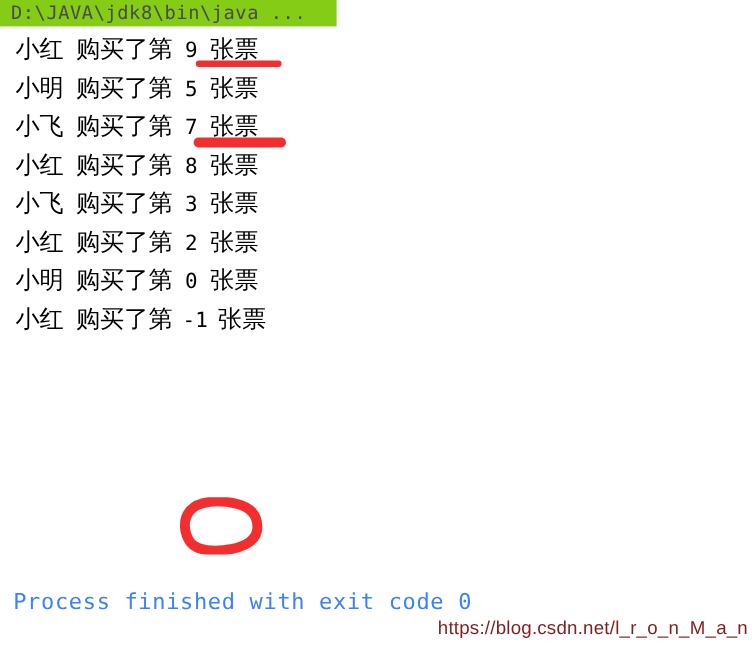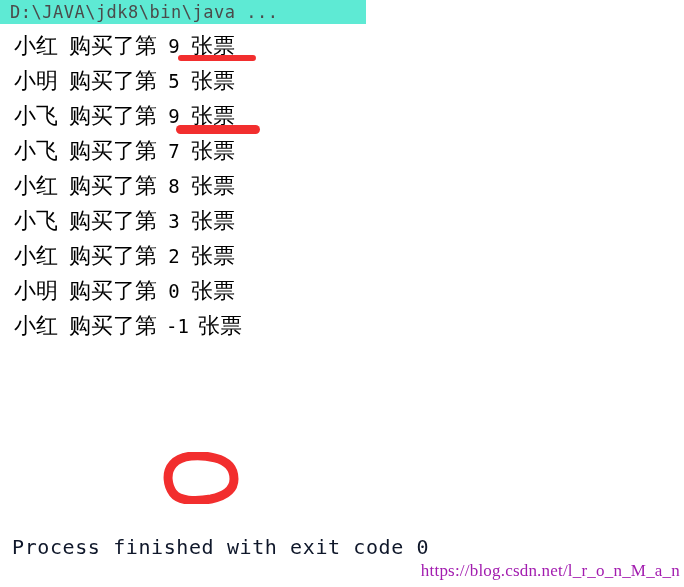--- a/index.html
+++ b/index.html
@@ -13,23 +13,23 @@
     position: relative;
     overflow: hidden;
     font-family: "Liberation Sans", "DejaVu Sans", sans-serif;
   }
 
   
   #console-command-line {
     position: absolute;
     left: 0;
     top: 0;
-    width: 366px;
+    width: 306px;
     height: 24px;
-    background: #5eead4;
+    background: #84cc16;
     box-sizing: border-box;
   }
   #console-command-line .cmd-text {
     position: absolute;
     left: 10px;
     top: 1px;
     font-family: "DejaVu Sans Mono", "Liberation Mono", monospace;
     font-size: 17px;
     line-height: 22px;
     letter-spacing: 0.5px;
@@ -111,47 +111,46 @@
 
   
   #process-finished-line {
     position: absolute;
     left: 12px;
     top: 534px;
     font-family: "DejaVu Sans Mono", "Liberation Mono", monospace;
     font-size: 20px;
     line-height: 26px;
     letter-spacing: 0.6px;
-    color: #0f172a;
+    color: #3b82f6;
     white-space: pre;
   }
 
   
   #watermark {
     position: absolute;
     right: 4px;
     top: 561px;
-    font-family: Liberation Serif, serif;
+    font-family: Liberation Sans, sans-serif;
     font-size: 17px;
-    color: #a21caf;
+    color: #7f1d1d;
     letter-spacing: 0.2px;
     white-space: nowrap;
   }
 </style>
 </head>
 <body>
 
 <div id="console-command-line">
   <span class="cmd-text">D:\JAVA\jdk8\bin\java ...</span>
 </div>
 
 <div id="output-lines">
     <div class="output-line"><span class="buyer">小红</span><span class="sp-wide"></span><span class="phrase">购买了第</span><span class="sp"></span><span class="ticket-number">9</span><span class="sp"></span><span class="suffix">张票</span></div>
     <div class="output-line"><span class="buyer">小明</span><span class="sp-wide"></span><span class="phrase">购买了第</span><span class="sp"></span><span class="ticket-number">5</span><span class="sp"></span><span class="suffix">张票</span></div>
-    <div class="output-line"><span class="buyer">小飞</span><span class="sp-wide"></span><span class="phrase">购买了第</span><span class="sp"></span><span class="ticket-number">9</span><span class="sp"></span><span class="suffix">张票</span></div>
     <div class="output-line"><span class="buyer">小飞</span><span class="sp-wide"></span><span class="phrase">购买了第</span><span class="sp"></span><span class="ticket-number">7</span><span class="sp"></span><span class="suffix">张票</span></div>
     <div class="output-line"><span class="buyer">小红</span><span class="sp-wide"></span><span class="phrase">购买了第</span><span class="sp"></span><span class="ticket-number">8</span><span class="sp"></span><span class="suffix">张票</span></div>
     <div class="output-line"><span class="buyer">小飞</span><span class="sp-wide"></span><span class="phrase">购买了第</span><span class="sp"></span><span class="ticket-number">3</span><span class="sp"></span><span class="suffix">张票</span></div>
     <div class="output-line"><span class="buyer">小红</span><span class="sp-wide"></span><span class="phrase">购买了第</span><span class="sp"></span><span class="ticket-number">2</span><span class="sp"></span><span class="suffix">张票</span></div>
     <div class="output-line"><span class="buyer">小明</span><span class="sp-wide"></span><span class="phrase">购买了第</span><span class="sp"></span><span class="ticket-number">0</span><span class="sp"></span><span class="suffix">张票</span></div>
     <div class="output-line"><span class="buyer">小红</span><span class="sp-wide"></span><span class="phrase">购买了第</span><span class="sp"></span><span class="ticket-number">-1</span><span class="sp"></span><span class="suffix">张票</span></div>
   </div>
 
 <div class="annotation-underline" id="annotation-underline-1"></div>
 <div class="annotation-underline" id="annotation-underline-2"></div>

